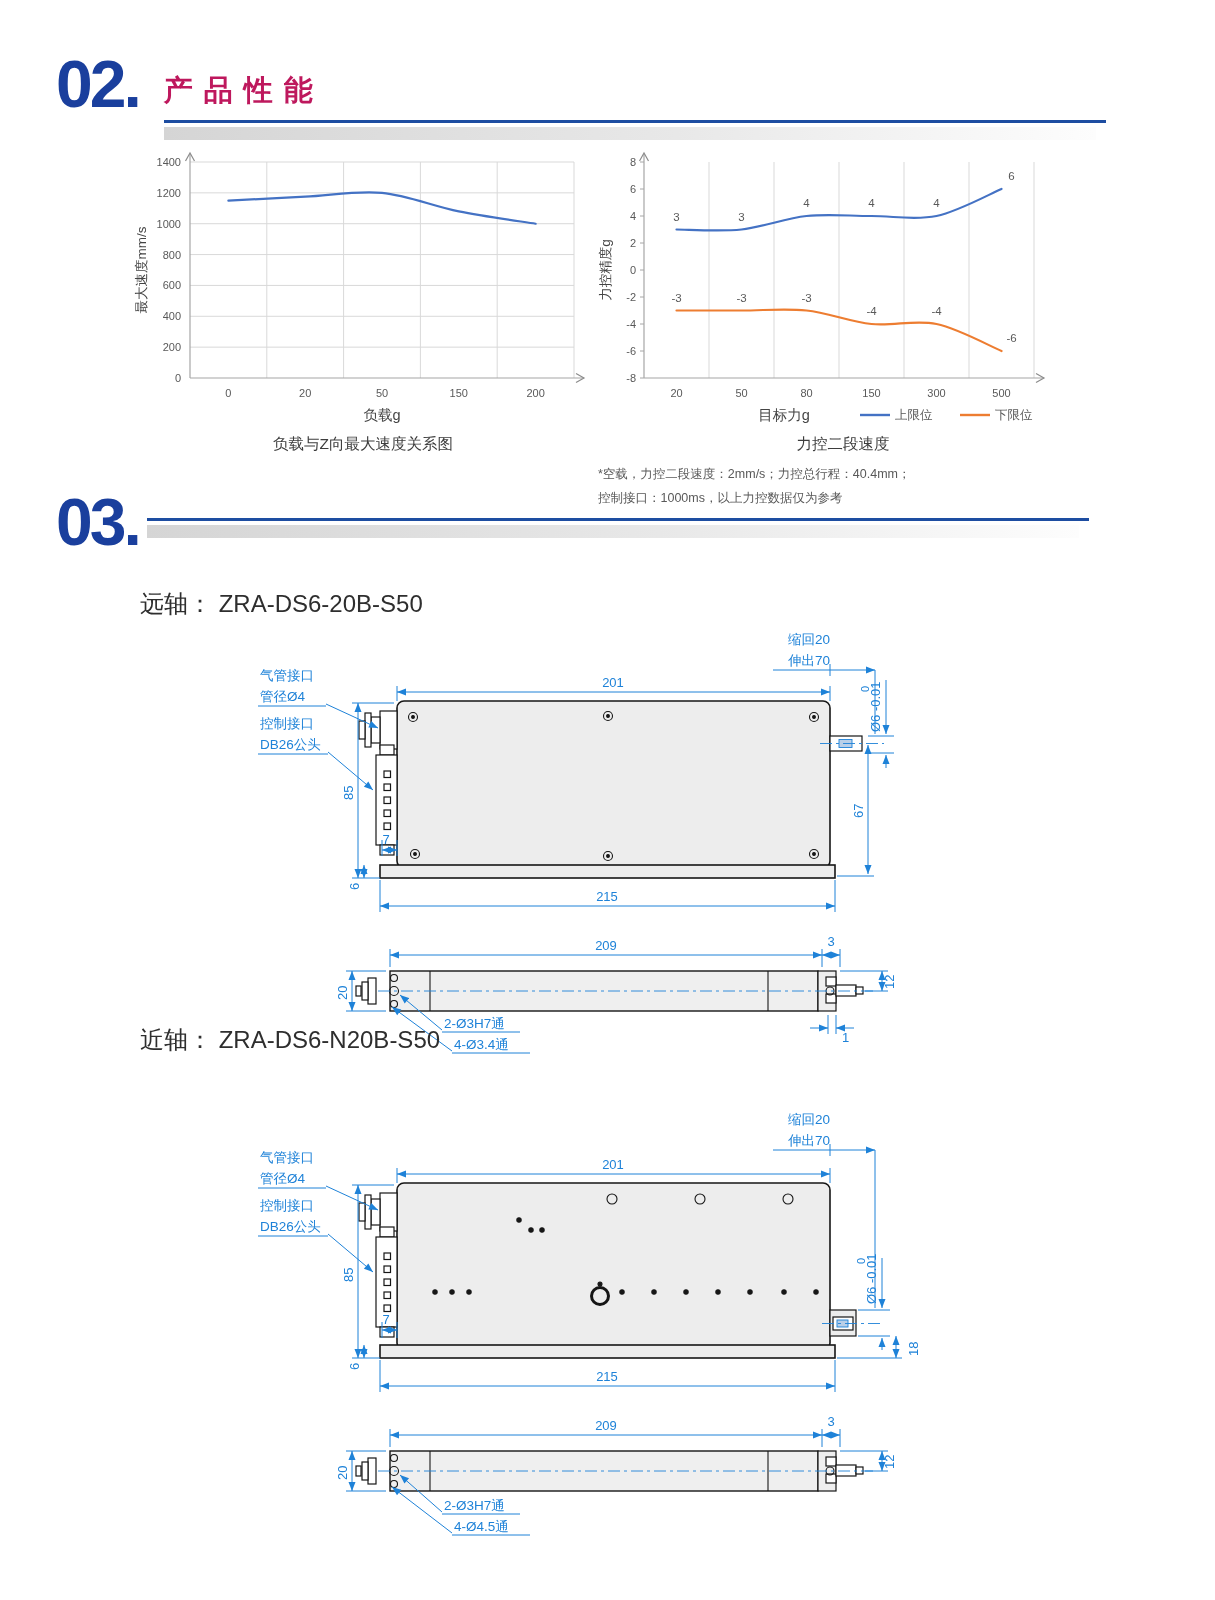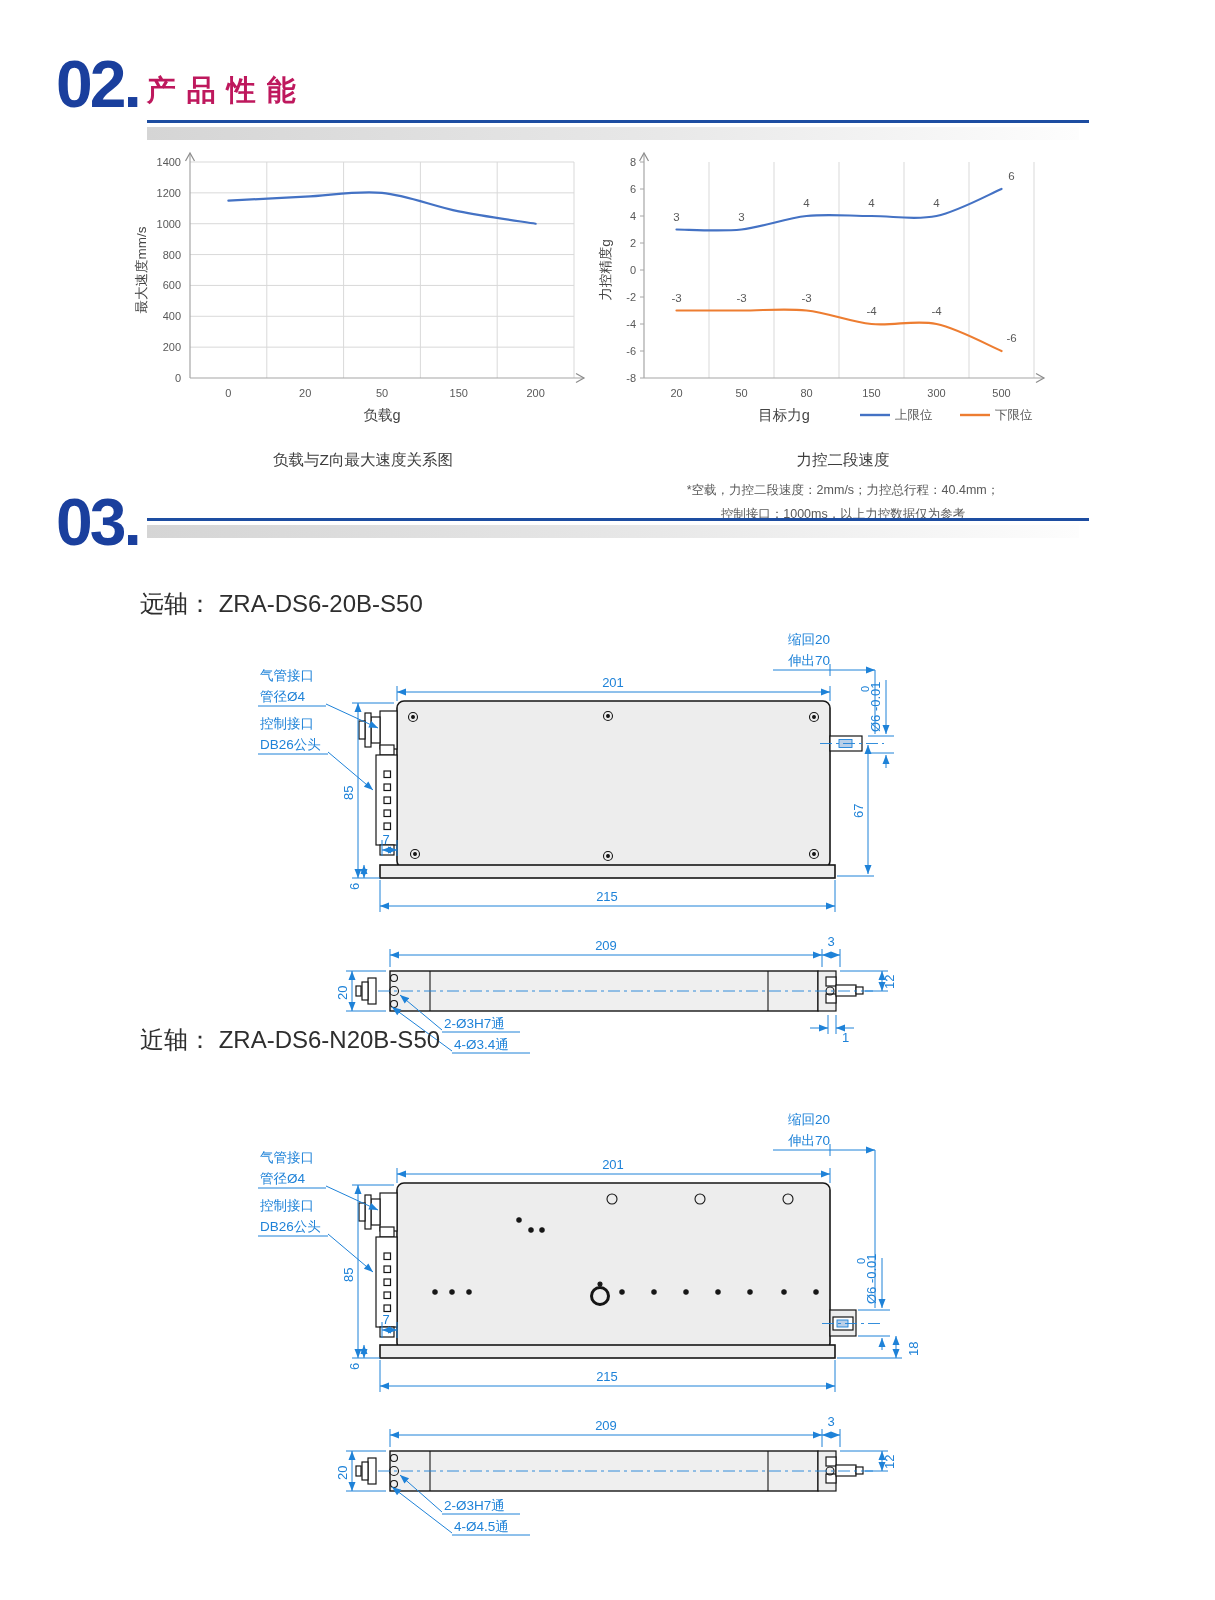--- a/index.html
+++ b/index.html
@@ -6,40 +6,40 @@
   .page{position:relative;width:1215px;height:1600px;background:#fff;
         font-family:"Liberation Sans",sans-serif;overflow:hidden;}
   .sec-header{position:absolute;left:56px;display:flex;align-items:flex-start;}
   .sec-num{font-size:66px;font-weight:bold;color:#1a3f9d;line-height:0.88;letter-spacing:-3px;}
   .sec-right{margin-left:8px;padding-top:16px;width:942px;}
   .sec-title{font-size:29px;font-weight:bold;color:#be185d;letter-spacing:11px;}
   .sec-rule{height:3px;background:#1d4da1;margin-top:9px;}
   .sec-bar{height:13px;margin-top:4px;width:99%;
            background:linear-gradient(90deg,#d5d5d5 0%,#e8e8e8 55%,#fdfdfd 100%);}
   .chart-block{position:absolute;}
-  .caption{text-align:center;font-size:15.5px;color:#3d3d3d;margin-top:20px;}
-  .note{font-size:12.5px;color:#595959;text-align:center;margin-top:8px;line-height:1.9;}
+  .caption{text-align:center;font-size:15.5px;color:#3d3d3d;margin-top:4px;}
+  .note{font-size:12.5px;color:#595959;text-align:left;margin-top:8px;line-height:1.9;}
   .dwg-title{position:absolute;font-size:24px;color:#2e2e2e;}
   .dwg{position:absolute;}
   svg text{font-family:"Liberation Sans",sans-serif;}
   .dl{stroke:#1e82d8;stroke-width:1;fill:none;}
   .dimt{fill:#1e82d8;font-size:13px;}
   .dimt-s{fill:#1e82d8;font-size:11px;}
   .blab{fill:#1e82d8;font-size:13.5px;}
   .bd{fill:#ededed;stroke:#161616;stroke-width:1.6;}
   .wt{fill:#ffffff;stroke:#161616;stroke-width:1.2;}
   .tn{stroke:#161616;stroke-width:1.1;fill:none;}
   .cl{stroke:#1e82d8;stroke-width:0.9;stroke-dasharray:12 4 3 4;fill:none;}
 </style>
 </head>
 <body>
 
 <div class="page">
 
-  <div class="sec-header" style="top:55px;">
+  <div class="sec-header" style="top:55px;gap:17px;">
     <div class="sec-num">02.</div>
     <div class="sec-right">
       <div class="sec-title">产品性能</div>
       <div class="sec-rule"></div>
       <div class="sec-bar"></div>
     </div>
   </div>
 
   <div class="chart-block" style="left:126px;top:150px;width:474px;">
     <svg id="chart1" width="474" height="276">

